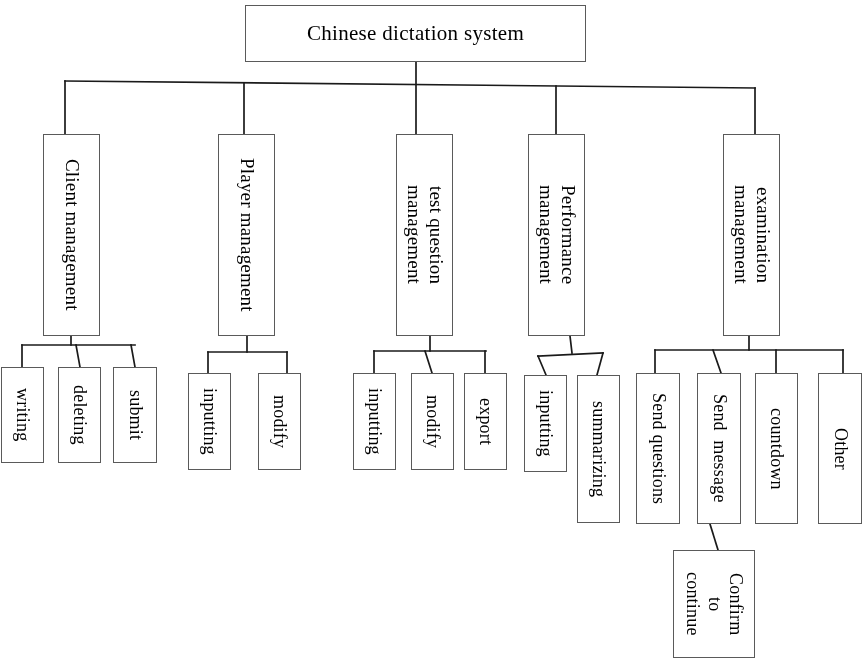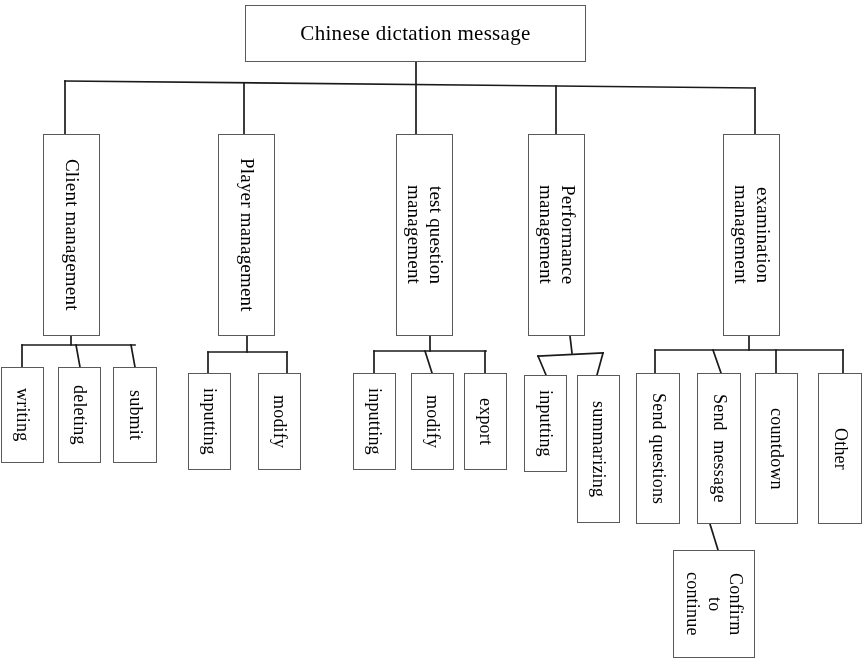--- a/index.html
+++ b/index.html
@@ -108,21 +108,21 @@
       <path d="M655,350 L655,373"></path>
       <path d="M713,350 L721,373"></path>
       <path d="M776,350 L776,373"></path>
       <path d="M843,350 L843,373"></path>
 
       <path d="M710,524 L718,550"></path>
     </g>
   </svg>
 
   <div class="node horiz" style="left:245px; top:5px; width:341px; height:57px;">
-    <span class="label">Chinese dictation message</span>
+    <span class="label">Chinese dictation system</span>
   </div>
 
   <div class="node vert" style="left:43px; top:134px; width:57px; height:202px;">
     <span class="label">Client management</span>
   </div>
 
   <div class="node vert" style="left:218px; top:134px; width:57px; height:202px;">
     <span class="label">Player management</span>
   </div>
 

